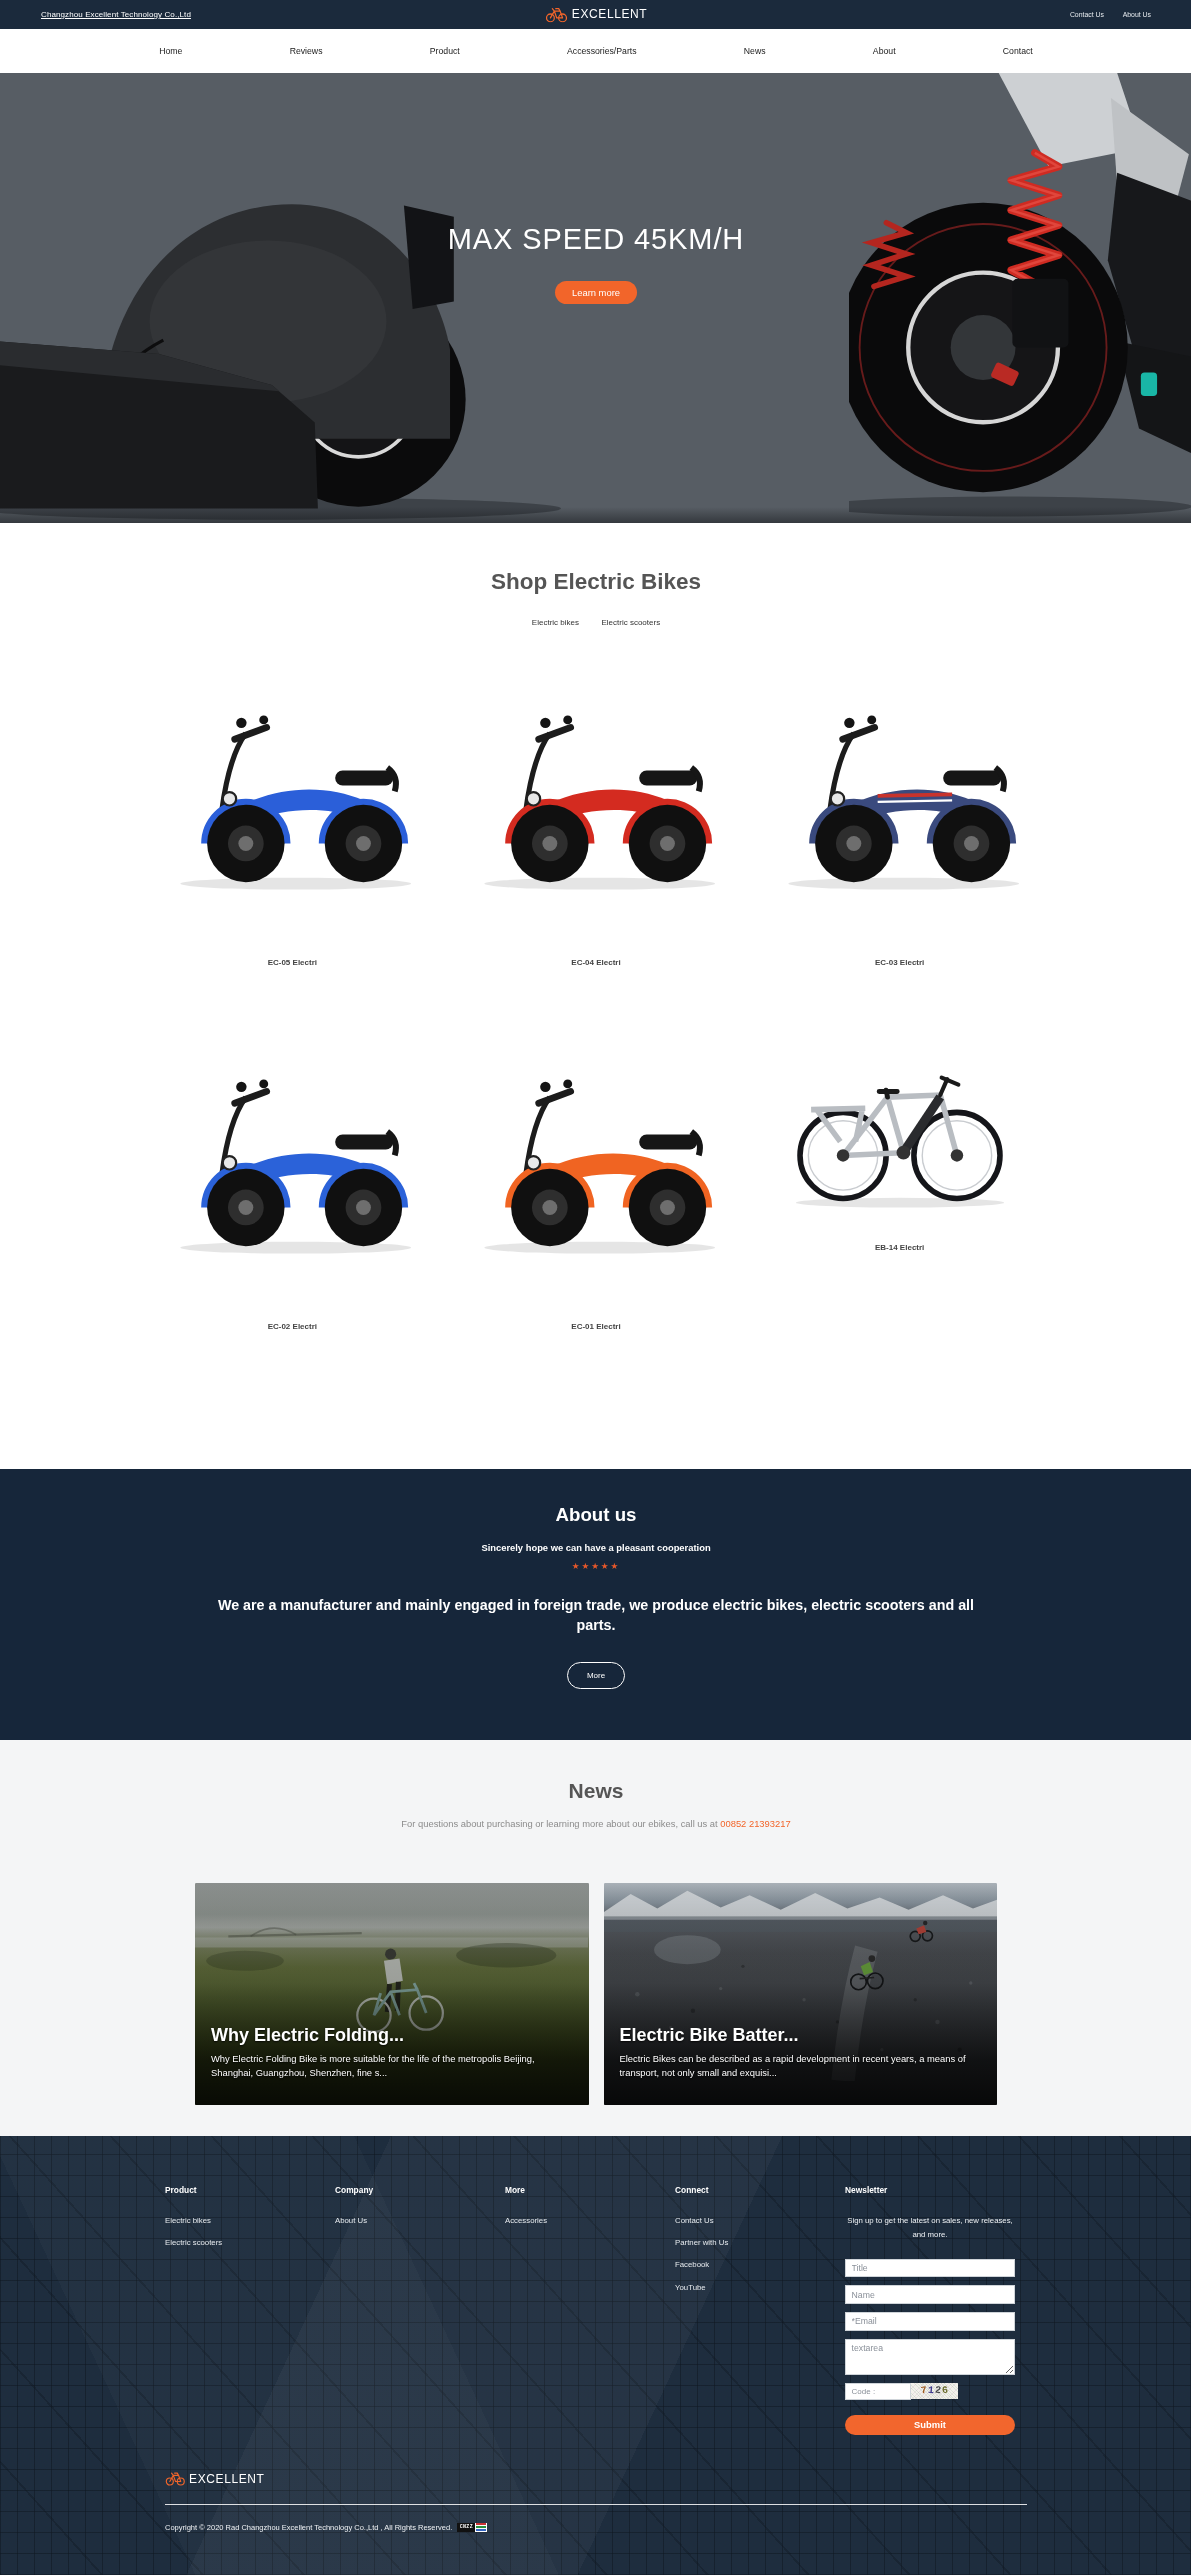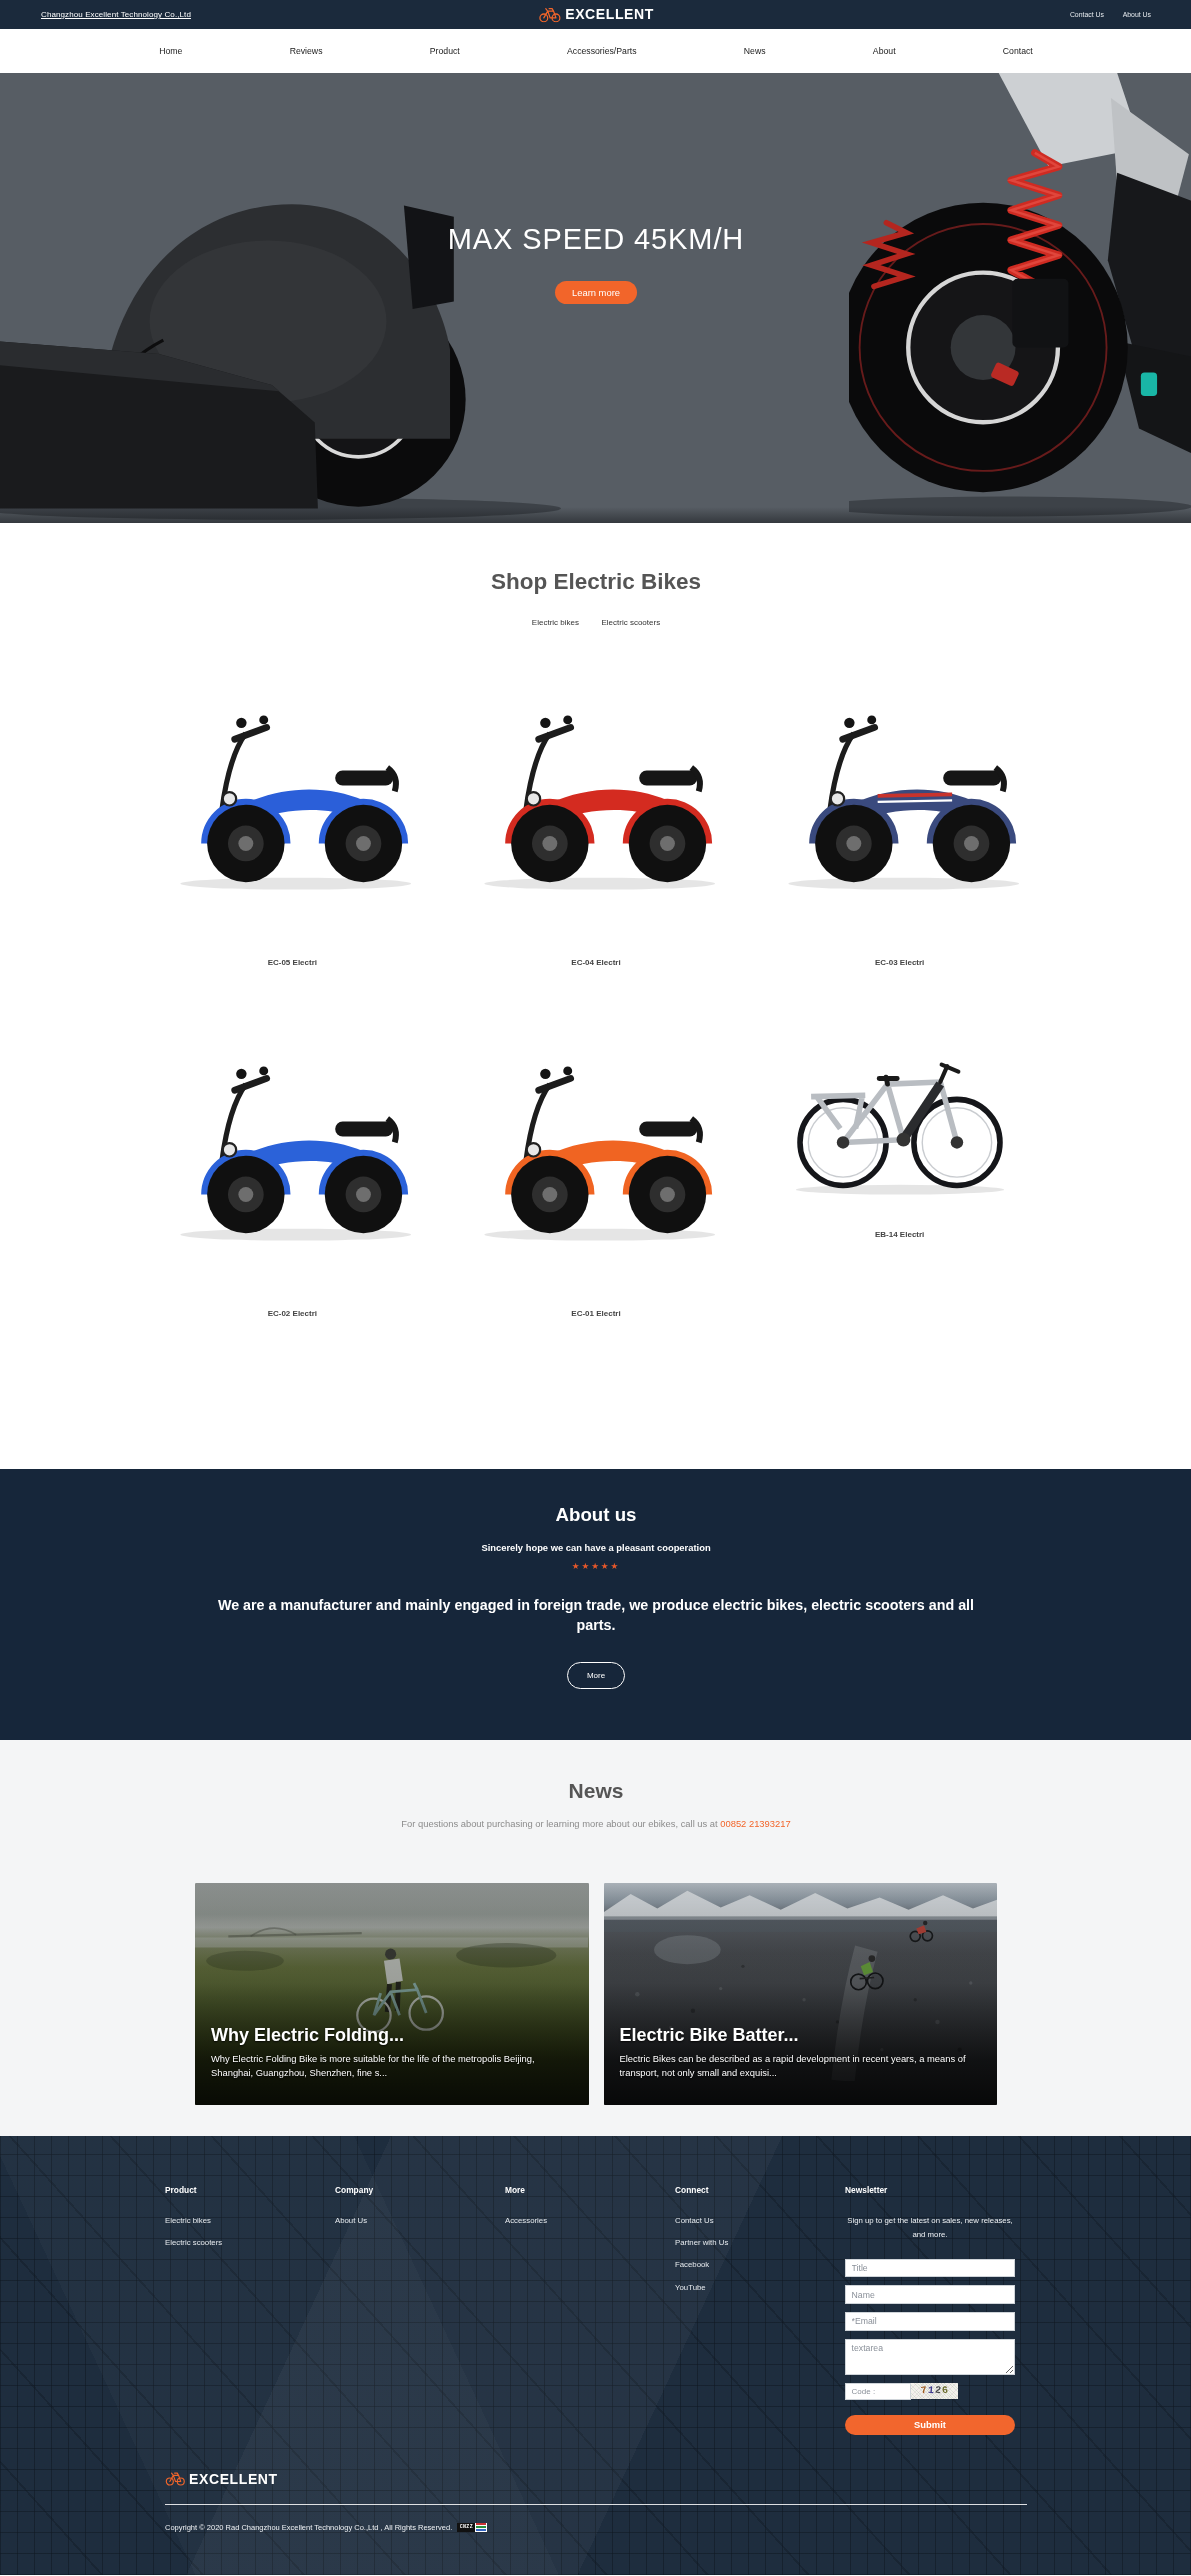--- a/index.html
+++ b/index.html
@@ -14,21 +14,21 @@
 
   
   .topbar {
     height:29px; background:#1b2a3c; position:relative;
     display:flex; align-items:center; justify-content:space-between;
     padding:0 41px; color:#fff;
   }
   .tb-company { color:#fff; font-size:8px; text-decoration:underline; letter-spacing:0.1px; }
   .tb-logo { position:absolute; left:50%; top:50%; transform:translate(-50%,-50%);
     display:flex; align-items:center; gap:3.1px; }
-  .logo-text { color:#fff; font-size:14px; font-weight:bold; letter-spacing:0.6px; }
+  .logo-text { color:#fff; font-size:12px; font-weight:normal; letter-spacing:0.6px; }
   .tb-links { display:flex; gap:18.7px; }
   .tb-links a { color:#e8ecf0; font-size:6.9px; text-decoration:none; }
 
   
   .navbar { height:44px; background:#fff; }
   .navbar-inner { width:886px; height:100%; margin:0 auto;
     display:flex; justify-content:space-between; align-items:center; }
   .nav-item { font-size:8.7px; color:#1a1a1a; text-decoration:none; padding:3.7px 6.2px; }
 
   
@@ -43,21 +43,21 @@
   .hero-cta { position:absolute; top:208px; left:50%; transform:translateX(-50%);
     background:#f2652a; color:#fff; border:none; border-radius:12px;
     font-size:9.4px; font-family:inherit; padding:6.2px 17px; z-index:2; }
 
   
   .shop { height:946px; background:#fff; padding-top:46px; overflow:hidden; }
   .shop-title { margin:0; text-align:center; font-size:22.5px; font-weight:bold; color:#555; }
   .shop-tabs { margin-top:22.5px; display:flex; justify-content:center; gap:22.5px; }
   .shop-tab { font-size:8px; color:#333; text-decoration:none; }
   .products { width:911px; margin:17.5px auto 0; display:grid;
-    grid-template-columns:1fr 1fr 1fr; row-gap:28px; justify-items:center; align-items:start; }
+    grid-template-columns:1fr 1fr 1fr; row-gap:41px; justify-items:center; align-items:start; }
   .p-card { display:flex; flex-direction:column; align-items:center; }
   .p-img { width:275px; height:309px; display:flex; align-items:center; justify-content:center; }
   .p-img.short { height:230px; }
   .p-name { margin-top:5px; font-size:8px; font-weight:bold; color:#444; }
 
   
   .about { height:271px; background:#16263a; color:#fff; text-align:center; padding-top:35px; }
   .about-title { margin:0; font-size:18.7px; font-weight:bold; }
   .about-sub { margin:16px 16px 0; font-size:9.4px; font-weight:bold; }
   .about-stars { margin-top:7.5px; color:#e8582a; font-size:8.7px; letter-spacing:1.9px; }

